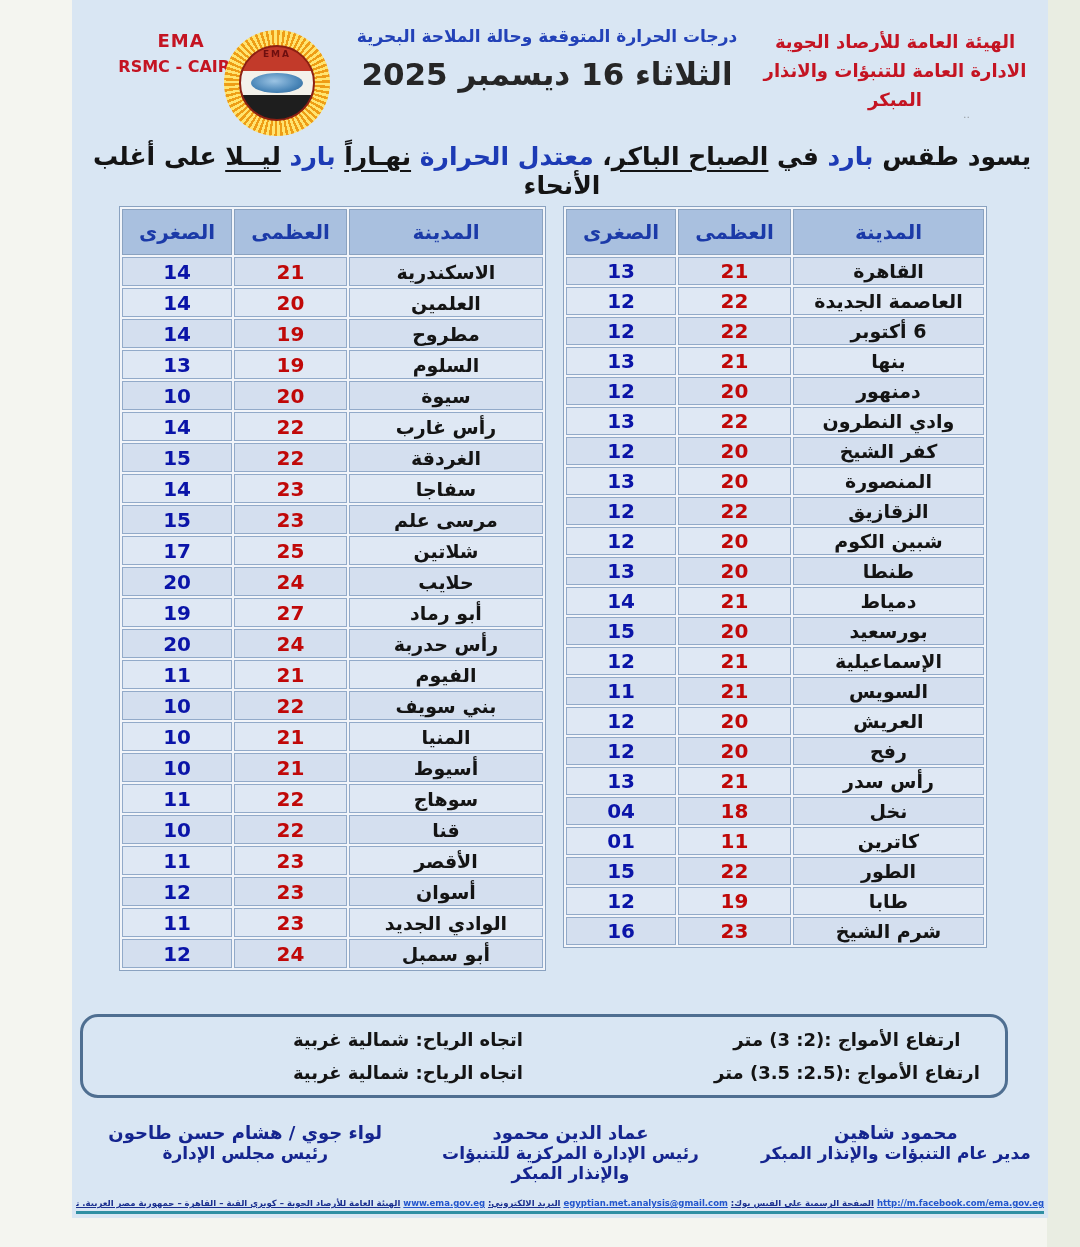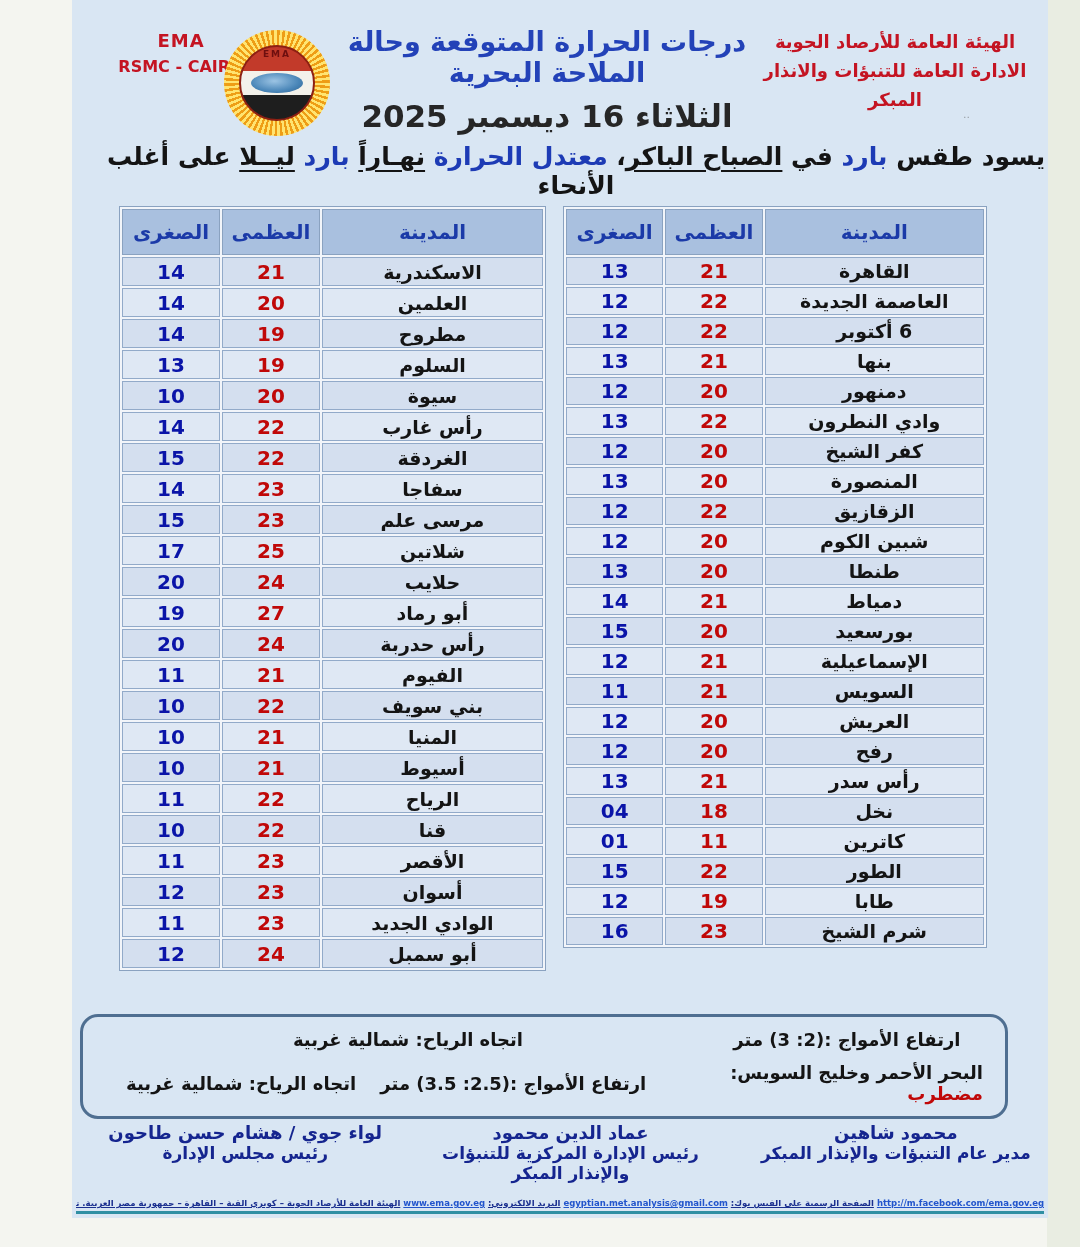--- a/index.html
+++ b/index.html
@@ -16,40 +16,40 @@
   .logo { position:absolute; left:152px; top:30px; width:106px; height:106px; }
   .sun { position:absolute; inset:0; border-radius:50%;
          background:repeating-conic-gradient(#ee9d15 0deg 3deg, #ffe470 3deg 6.2deg); }
   .globe { position:absolute; inset:15px; border-radius:50%; overflow:hidden; border:2px solid #8d2013;
            background:linear-gradient(180deg,#c23a2a 0%,#c23a2a 33%,#f3f1ea 33%,#f3f1ea 66%,#1e1e1e 66%,#1e1e1e 100%); }
   .globe .ema-txt { position:absolute; top:2px; width:100%; text-align:center; font-size:9px; font-weight:bold; color:#6e0f0f; letter-spacing:2px; }
   .cloud { position:absolute; top:36%; left:14%; width:72%; height:28%;
            background:radial-gradient(ellipse at 45% 40%, #9cc4e4 0%, #4a86b8 60%, #2d5f8e 100%); border-radius:50%; }
 
   .title-block { position:absolute; left:260px; top:26px; width:430px; text-align:center; direction:rtl; }
-  .title-line1 { color:#2342b8; font-size:27px; font-weight:bold; }
+  .title-line1 { color:#2342b8; font-size:17px; font-weight:bold; }
   .title-line2 { color:#262626; font-size:31px; font-weight:bold; margin-top:10px; }
 
   .org-right { position:absolute; right:8px; top:28px; width:290px; text-align:center; direction:rtl;
                color:#c41422; font-weight:bold; font-size:18px; line-height:1.6; }
   .artifact { position:absolute; right:78px; top:108px; color:#9aa0a6; font-size:11px; }
 
   
-  .summary { position:absolute; top:142px; left:16px; width:100%; text-align:center; direction:rtl;
+  .summary { position:absolute; top:142px; left:2px; width:100%; text-align:center; direction:rtl;
              font-size:25px; font-weight:bold; color:#141414; }
   .summary .b { color:#1d3bb5; }
   .summary .u { text-decoration:underline; text-underline-offset:5px; }
 
   
   .tbl-wrap { position:absolute; top:206px; }
   .tbl-wrap.right-tbl { left:491px; width:424px; }
   .tbl-wrap.left-tbl  { left:47px;  width:427px; }
   table { width:100%; border-collapse:separate; border-spacing:2px; direction:rtl;
           background:#f2f5fa; border:1px solid #8aa2c0; }
-  th { background:#a9c0df; color:#1b3aa8; font-size:20px; font-weight:bold; padding:10px 4px; border:1px solid #8aa2c0; }
+  th { background:#a9c0df; color:#1b3aa8; font-size:20px; font-weight:bold; padding:10px 16px; border:1px solid #8aa2c0; }
   td { border:1px solid #92aac9; text-align:center; font-weight:bold; padding:1px 4px; }
   .left-tbl td { height:29px; }
   .right-tbl td { height:28px; }
   td.city { width:53%; font-size:19px; color:#141414; }
   td.max  { width:23.5%; color:#c00808; font-size:20px;margin-top:24px; }
   td.min  { width:23.5%; color:#0a14a8; font-size:20px; }
   tbody tr:nth-child(odd) td  { background:#d4dfef; }
   tbody tr:nth-child(even) td { background:#dfe8f4; }
 
   
@@ -369,21 +369,21 @@
             <td class="min">10</td>
           </tr>
 
           <tr>
             <td class="city">أسيوط</td>
             <td class="max">21</td>
             <td class="min">10</td>
           </tr>
 
           <tr>
-            <td class="city">الرياح</td>
+            <td class="city">سوهاج</td>
             <td class="max">22</td>
             <td class="min">11</td>
           </tr>
 
           <tr>
             <td class="city">قنا</td>
             <td class="max">22</td>
             <td class="min">10</td>
           </tr>
 
@@ -413,24 +413,20 @@
         </tbody>
     </table>
   </div>
 
   <div class="marine">
     <div class="marine-row">
       <div class="m-waves">ارتفاع الأمواج :(2: 3) متر</div>
       <div class="m-wind">اتجاه الرياح: شمالية غربية</div>
     </div>
     <div class="marine-row">
-      <div class="m-sea">
-        <span>البحر الأحمر وخليج السويس:</span>
-        <span class="m-red">مضطرب</span>
-      </div>
       <div class="m-waves">ارتفاع الأمواج :(2.5: 3.5) متر</div>
       <div class="m-wind">اتجاه الرياح: شمالية غربية</div>
     </div>
   </div>
 
   <div class="signatures">
     <div class="sig">
       <div class="name">محمود شاهين</div>
       <div class="role">مدير عام التنبؤات والإنذار المبكر</div>
     </div>

